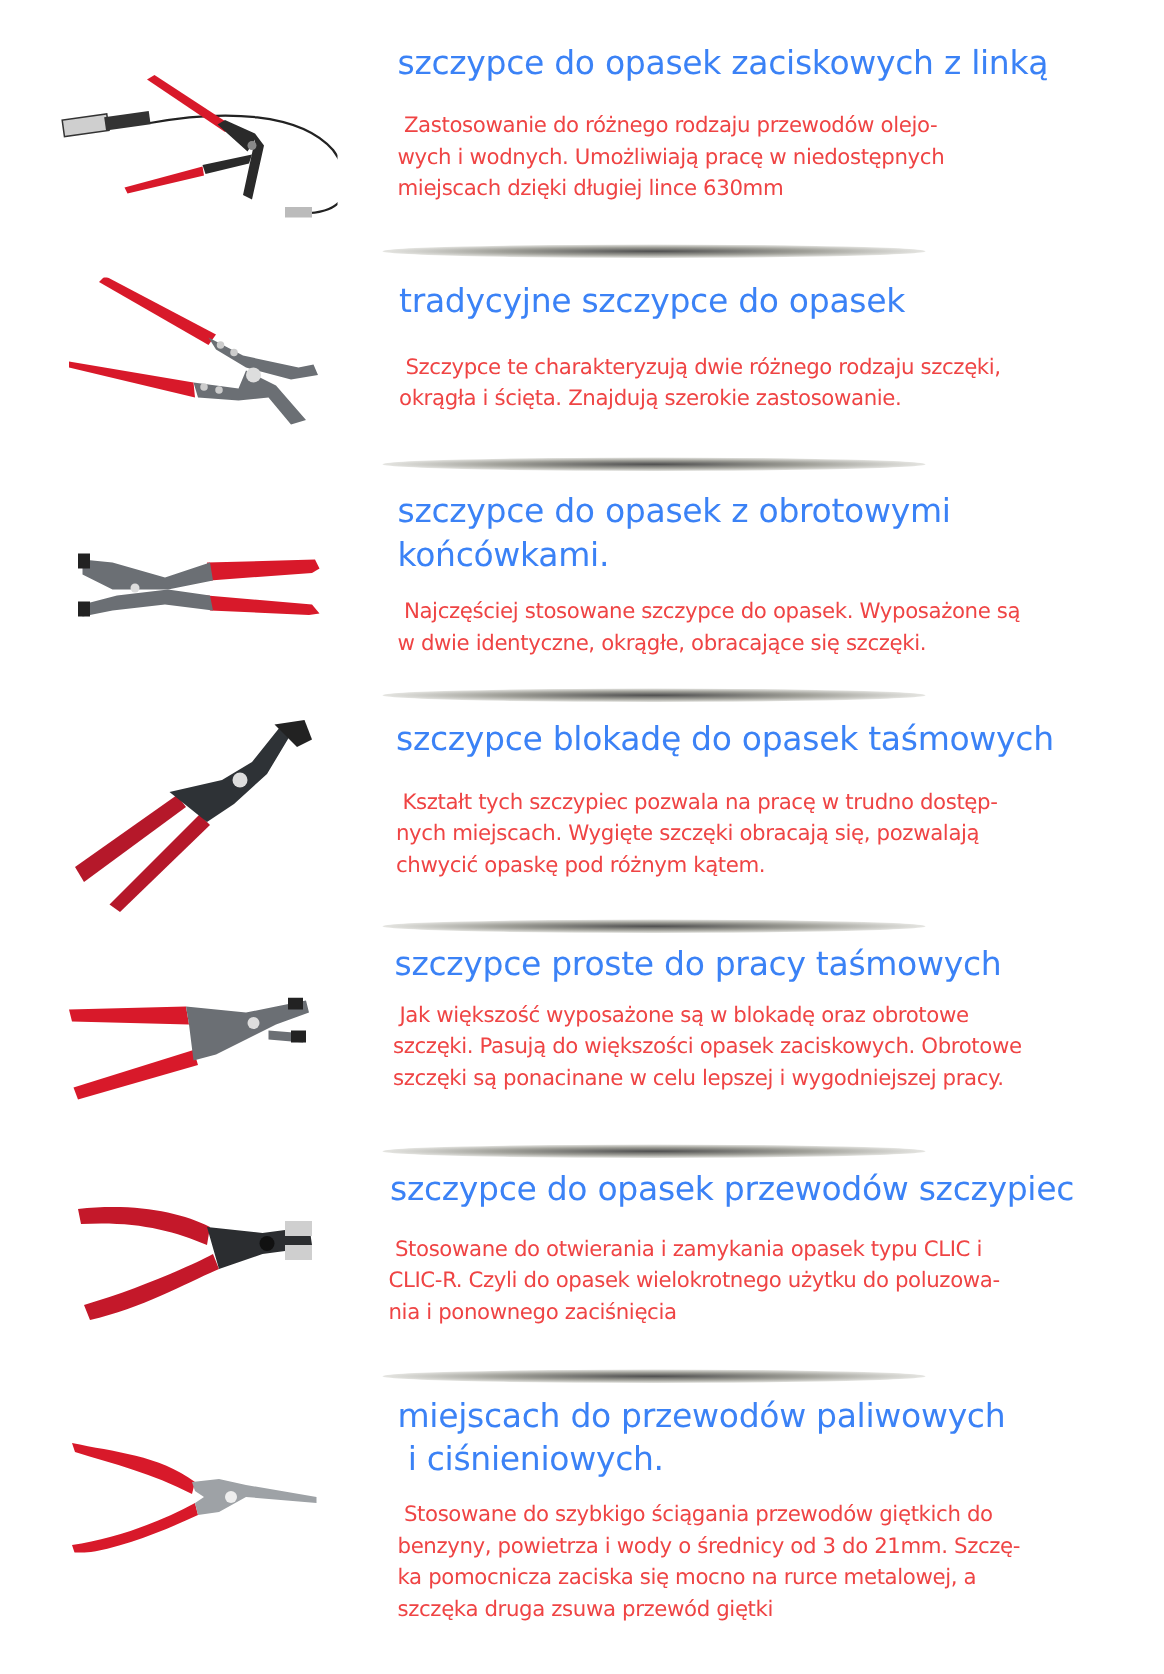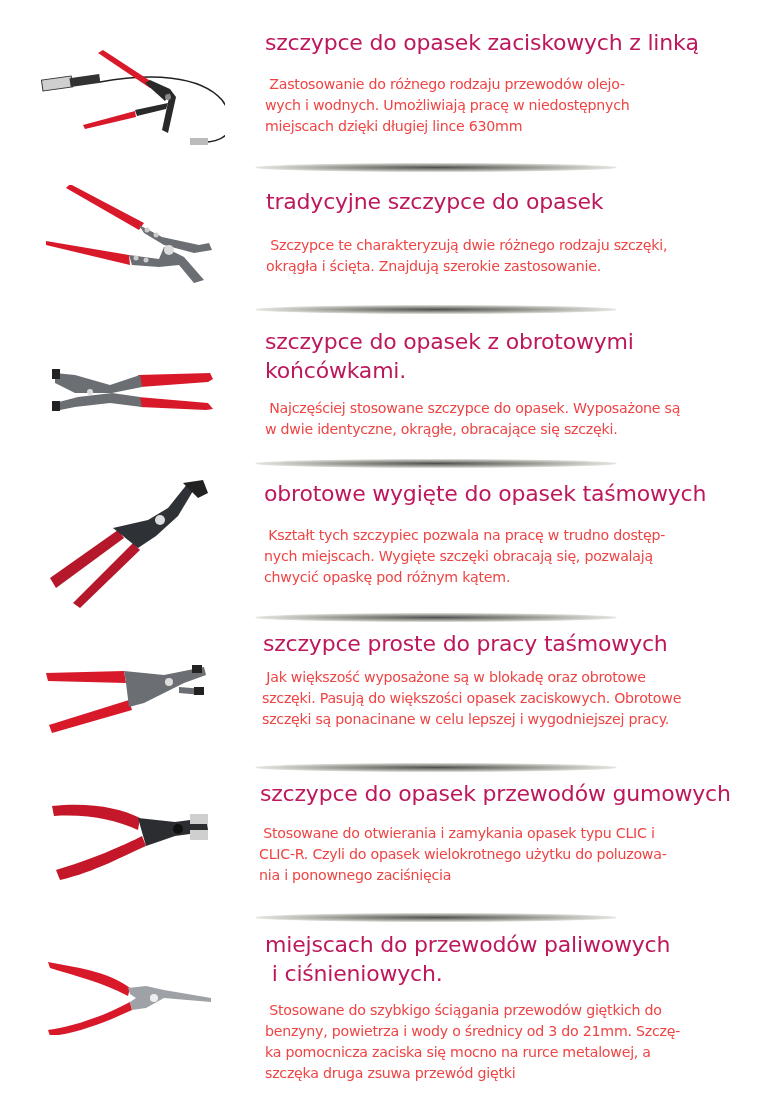--- a/index.html
+++ b/index.html
@@ -7,21 +7,21 @@
     width:776px; height:1116px; background:#ffffff; position:relative; overflow:hidden;
     font-family: "DejaVu Sans", sans-serif; color:#111;
   }
   .sep {
     position:absolute; left:255px; width:362px; height:9px;
     background: radial-gradient(ellipse at center, rgba(70,70,70,0.95) 0%, rgba(120,120,110,0.7) 40%, rgba(200,200,190,0.3) 75%, rgba(255,255,255,0) 100%);
     border-radius:50%;
   }
   .title {
     position:absolute; font-size:22px; line-height:29px; letter-spacing:-0.2px;
-    color:#be185d; white-space:pre; font-weight:normal;
+    color:#3b82f6; white-space:pre; font-weight:normal;
   }
   .desc {
     position:absolute; font-size:14.2px; line-height:21px; color:#ef4444;
     white-space:pre; letter-spacing:-0.25px;
   }
   .pic { position:absolute; }
 </style>
 </head>
 <body>
 
@@ -80,21 +80,21 @@
 <div class="sep" style="top:459px"></div>
 
 <div>
   <svg class="pic" style="left:48px;top:478px" width="165" height="130" viewBox="0 0 165 130">
     <path d="M2 100 L70 52 L76 60 L8 110 Z" fill="#b5182a"></path>
     <path d="M25 125 L85 65 L92 72 L32 130 Z" fill="#b5182a"></path>
     <path d="M65 50 L100 42 L120 30 L140 5 L148 8 L130 38 L108 58 L90 70 L80 62 Z" fill="#2e3236"></path>
     <path d="M135 5 L155 2 L160 15 L150 20 Z" fill="#222"></path>
     <circle cx="112" cy="42" r="5" fill="#ddd"></circle>
   </svg>
-  <div class="title" style="left:264px;top:479px">obrotowe wygięte do opasek taśmowych</div>
+  <div class="title" style="left:264px;top:479px">szczypce blokadę do opasek taśmowych</div>
   <div class="desc" style="left:264px;top:525px"> Kształt tych szczypiec pozwala na pracę w trudno dostęp-
 nych miejscach. Wygięte szczęki obracają się, pozwalają
 chwycić opaskę pod różnym kątem.</div>
 </div>
 <div class="sep" style="top:613px"></div>
 
 <div>
   <svg class="pic" style="left:44px;top:665px" width="170" height="70" viewBox="0 0 170 70">
     <path d="M2 8 L80 6 L82 18 L4 16 Z" fill="#d8192a"></path>
     <path d="M5 60 L85 35 L88 45 L8 68 Z" fill="#d8192a"></path>
@@ -113,21 +113,21 @@
 
 <div>
   <svg class="pic" style="left:50px;top:800px" width="165" height="85" viewBox="0 0 165 85">
     <path d="M2 6 C40 2 70 8 90 18 L88 30 C65 20 40 14 4 16 Z" fill="#c4182a"></path>
     <path d="M6 70 C40 60 75 45 92 36 L96 46 C75 55 45 72 10 80 Z" fill="#c4182a"></path>
     <path d="M88 18 L125 22 L140 20 L156 16 L158 30 L140 34 L125 36 L96 46 Z" fill="#2b2d30"></path>
     <rect x="140" y="14" width="18" height="10" fill="#cfcfcf"></rect>
     <rect x="140" y="30" width="18" height="10" fill="#cfcfcf"></rect>
     <circle cx="128" cy="29" r="5" fill="#111"></circle>
   </svg>
-  <div class="title" style="left:260px;top:779px">szczypce do opasek przewodów gumowych</div>
+  <div class="title" style="left:260px;top:779px">szczypce do opasek przewodów szczypiec</div>
   <div class="desc" style="left:259px;top:823px"> Stosowane do otwierania i zamykania opasek typu CLIC i
 CLIC-R. Czyli do opasek wielokrotnego użytku do poluzowa-
 nia i ponownego zaciśnięcia</div>
 </div>
 <div class="sep" style="top:913px"></div>
 
 <div>
   <svg class="pic" style="left:46px;top:960px" width="170" height="75" viewBox="0 0 170 75">
     <path d="M2 2 C30 8 60 10 84 28 L82 36 C55 22 30 16 4 8 Z" fill="#d8192a"></path>
     <path d="M2 70 C30 66 60 55 84 42 L86 50 C60 62 30 74 4 76 Z" fill="#d8192a"></path>

